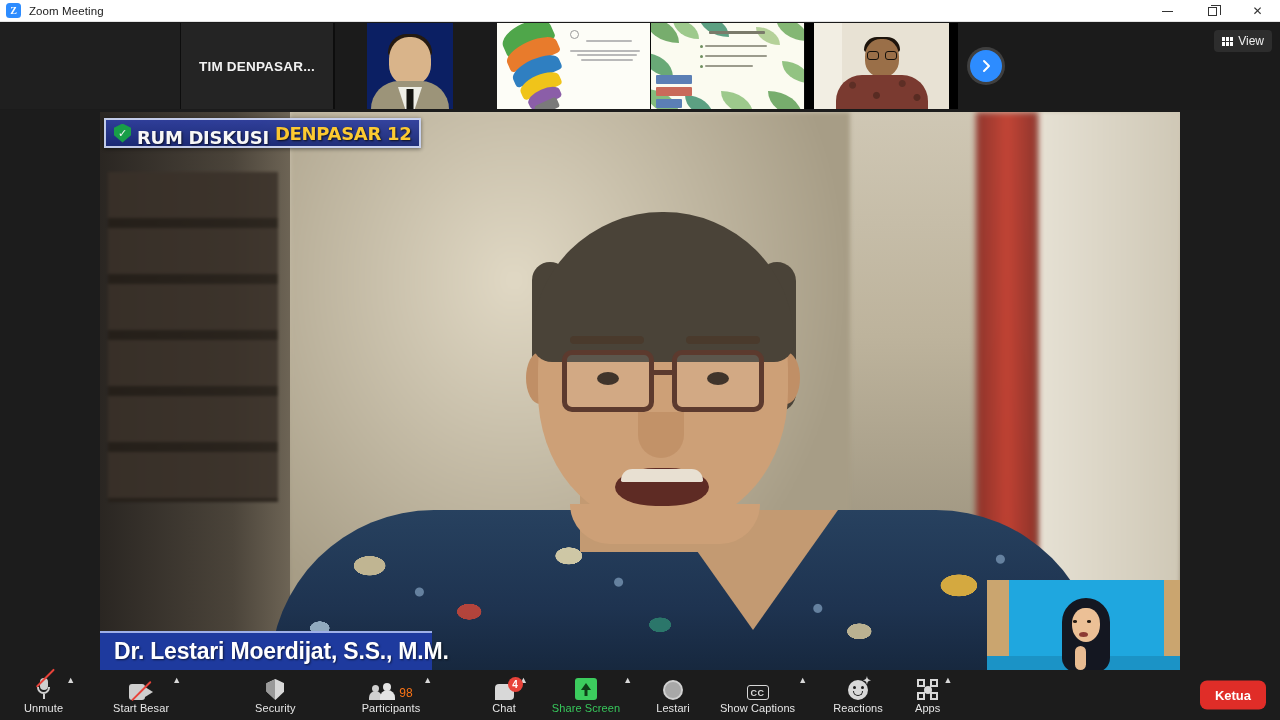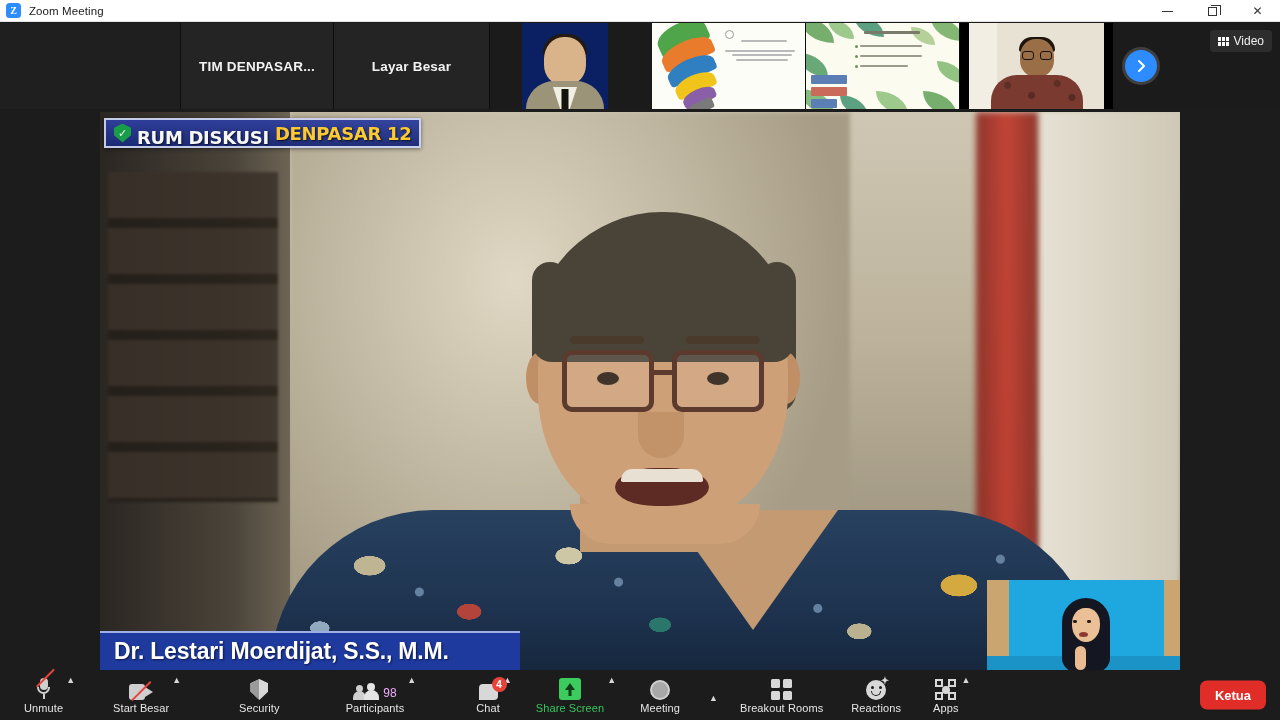--- a/index.html
+++ b/index.html
@@ -209,21 +209,21 @@
     width:17px; height:19px; background:#18a34a;
     clip-path:polygon(50% 0,100% 22%,100% 62%,50% 100%,0 62%,0 22%);
     display:flex; align-items:center; justify-content:center;
     font-size:11px; color:#fff;
   }
   .bt-w { font-size:18px; font-weight:bold; color:#fff; letter-spacing:-.3px;
      text-shadow:1px 1px 2px rgba(0,0,0,.7); font-family:"DejaVu Sans",sans-serif;margin-top:8px;}
   .bt-y { font-size:18px; font-weight:bold; color:#ffcb2e; letter-spacing:-.3px;
      text-shadow:1px 1px 2px rgba(0,0,0,.8); font-family:"DejaVu Sans",sans-serif;}
 
-  .lower3 { position:absolute; left:0; bottom:0; width:420px;margin-top:44px; }
+  .lower3 { position:absolute; left:0; bottom:0; width:332px;margin-top:44px; }
   .l3-blue {
     background:#1e3a9e; border-top:2px solid #9fb0e8; padding:5px 10px 7px 14px;
     font-size:23px; font-weight:bold; color:#fff; white-space:nowrap; letter-spacing:-.2px;
     text-shadow:1px 1px 2px rgba(0,0,0,.6);
   }
   .l3-yellow {
     background:#f0c31c; height:22px; padding:0 14px; display:flex; align-items:center;
     font-size:15px; font-weight:bold; color:#14306b; white-space:nowrap; overflow:hidden;
   }
 
@@ -278,21 +278,21 @@
   .shield { width:18px; height:21px; background:#d8d8d8;
      clip-path:polygon(50% 0,100% 20%,100% 60%,50% 100%,0 60%,0 20%); position:relative;}
   .shield::after{ content:""; position:absolute; left:0; top:0; width:50%; height:100%; background:#9a9a9a;
      clip-path:polygon(0 20%,100% 0,100% 100%,0 60%);}
 
   .people { position:relative; width:26px; height:17px; }
   .people .p1{ position:absolute; left:0; bottom:0; width:13px; height:9px; border-radius:7px 7px 0 0; background:#cfcfcf;}
   .people .p1h{ position:absolute; left:3px; bottom:8px; width:7px; height:7px; border-radius:50%; background:#cfcfcf;}
   .people .p2{ position:absolute; right:0; bottom:0; width:15px; height:10px; border-radius:8px 8px 0 0; background:#e4e4e4;}
   .people .p2h{ position:absolute; right:4px; bottom:9px; width:8px; height:8px; border-radius:50%; background:#e4e4e4;}
-  .cnt { font-size:12px; color:#f0abfc; margin-left:4px; }
+  .cnt { font-size:12px; color:#f97316; margin-left:4px; }
 
   .bubble { width:19px; height:16px; background:#d8d8d8; border-radius:4px 4px 4px 0; position:relative;}
   .badge { position:absolute; right:-9px; top:-7px; min-width:15px; height:15px; border-radius:8px;
      background:#e8433a; color:#fff; font-size:10px; font-weight:bold; display:flex;
      align-items:center; justify-content:center; padding:0 3px; }
 
   .shr { width:22px; height:22px; background:#3ccc5e; border-radius:3px; position:relative;}
   .shr::after{ content:""; position:absolute; left:50%; top:5px; transform:translateX(-50%);
      width:0; height:0; border-left:5px solid transparent; border-right:5px solid transparent;
      border-bottom:7px solid #0f3e18;}
@@ -354,23 +354,20 @@
 <div class="strip">
 
   <div class="thumb" style="width:180px;background:#1f1f1f;"></div>
   <div class="thumb-sep"></div>
 
   <div class="thumb" style="width:152px;">
     <span class="tname">TIM  DENPASAR...</span>
   </div>
   <div class="thumb-sep"></div>
 
-  <div class="thumb" style="width:155px;">
-    <span class="tname">Layar Besar</span>
-  </div>
   <div class="thumb-sep"></div>
 
   <div class="thumb" style="width:32px;background:#1b1b1b;"></div>
 
   <div class="thumb" style="width:86px;">
     <div class="pt-photo">
       <i class="pt-hair"></i>
       <i class="pt-head"></i>
       <i class="pt-body"></i>
       <i class="pt-shirt"></i>
@@ -452,21 +449,21 @@
 
   <div class="viewbtn">
     <span class="vb-grid">
         <i></i>
         <i></i>
         <i></i>
         <i></i>
         <i></i>
         <i></i>
       </span>
-    <span>Video</span>
+    <span>View</span>
   </div>
 </div>
 
 <div class="stage">
   <div class="mainvid">
 
     <i class="bg-warm"></i>
     <i class="bg-dark-l"></i>
     <i class="bg-shelf"></i>
     <i class="bg-white"></i>
@@ -546,21 +543,21 @@
             <b></b>
             <i></i>
             <em class="slash" style="left:-1px;top:6px;width:27px;"></em>
           </span>
         </span>
       <span class="lb">Start Besar</span>
     </div>
     <span class="caret">▲</span>
   </div>
 
-  <div class="tgrp" style="margin-left:56px;">
+  <div class="tgrp" style="margin-left:72px;">
     <div class="tool">
       <span class="ic">
           <span class="shield"></span>
         </span>
       <span class="lb">Security</span>
     </div>
   </div>
 
   <div class="tgrp" style="margin-left:62px;">
     <div class="tool">
@@ -598,41 +595,34 @@
       <span class="lb">Share Screen</span>
     </div>
     <span class="caret">▲</span>
   </div>
 
   <div class="tgrp" style="margin-left:22px;">
     <div class="tool">
       <span class="ic">
           <span class="rec"></span>
         </span>
-      <span class="lb">Meeting</span>
+      <span class="lb">Lestari</span>
     </div>
   </div>
 
   <div class="tgrp" style="margin-left:26px;">
+    <div class="tool">
+      <span class="ic">
+          <span class="cc">CC</span>
+        </span>
+      <span class="lb">Show Captions</span>
+    </div>
     <span class="caret">▲</span>
   </div>
 
-  <div class="tgrp" style="margin-left:20px;">
-    <div class="tool">
-      <span class="ic">
-          <span class="brk">
-            <i></i>
-            <i></i>
-            <i></i>
-            <i></i>
-          </span>
-        </span>
-      <span class="lb">Breakout Rooms</span>
-    </div>
-  </div>
 
   <div class="tgrp" style="margin-left:24px;">
     <div class="tool">
       <span class="ic">
           <span class="react">
             <i class="smile"></i>
             <b class="spark">✦</b>
           </span>
         </span>
       <span class="lb">Reactions</span>

